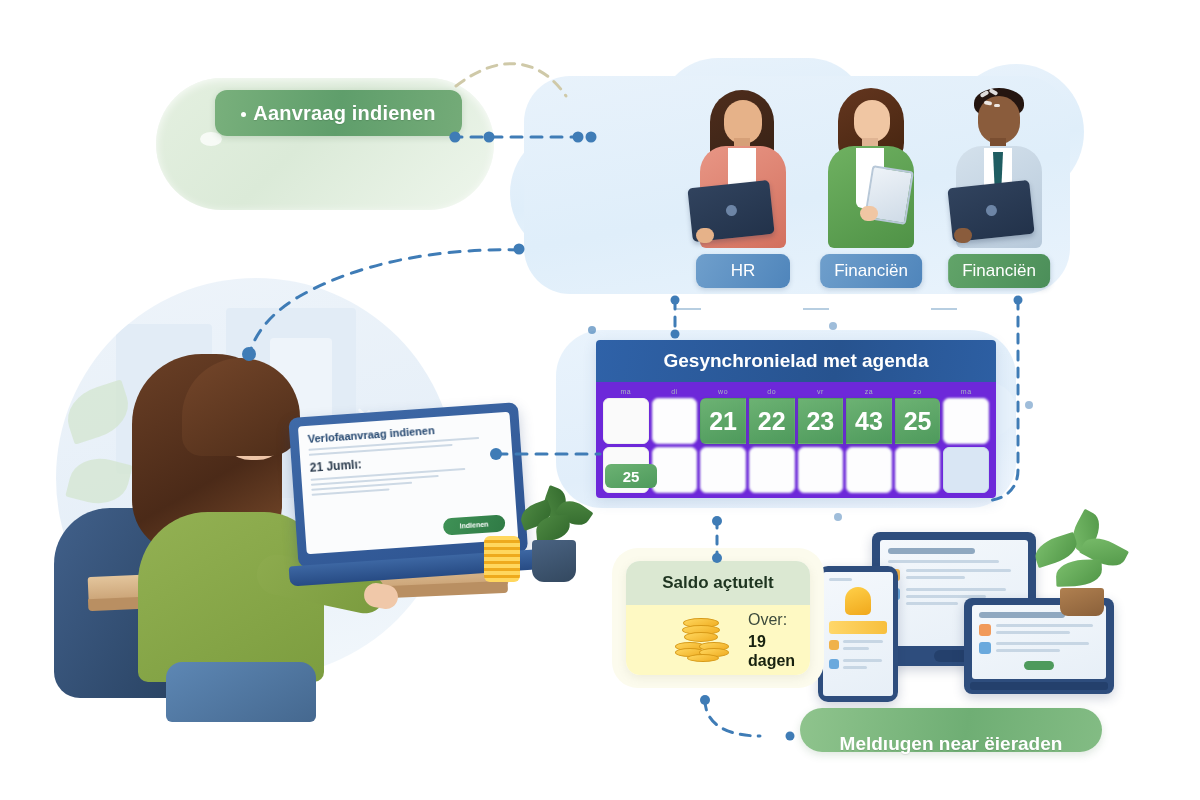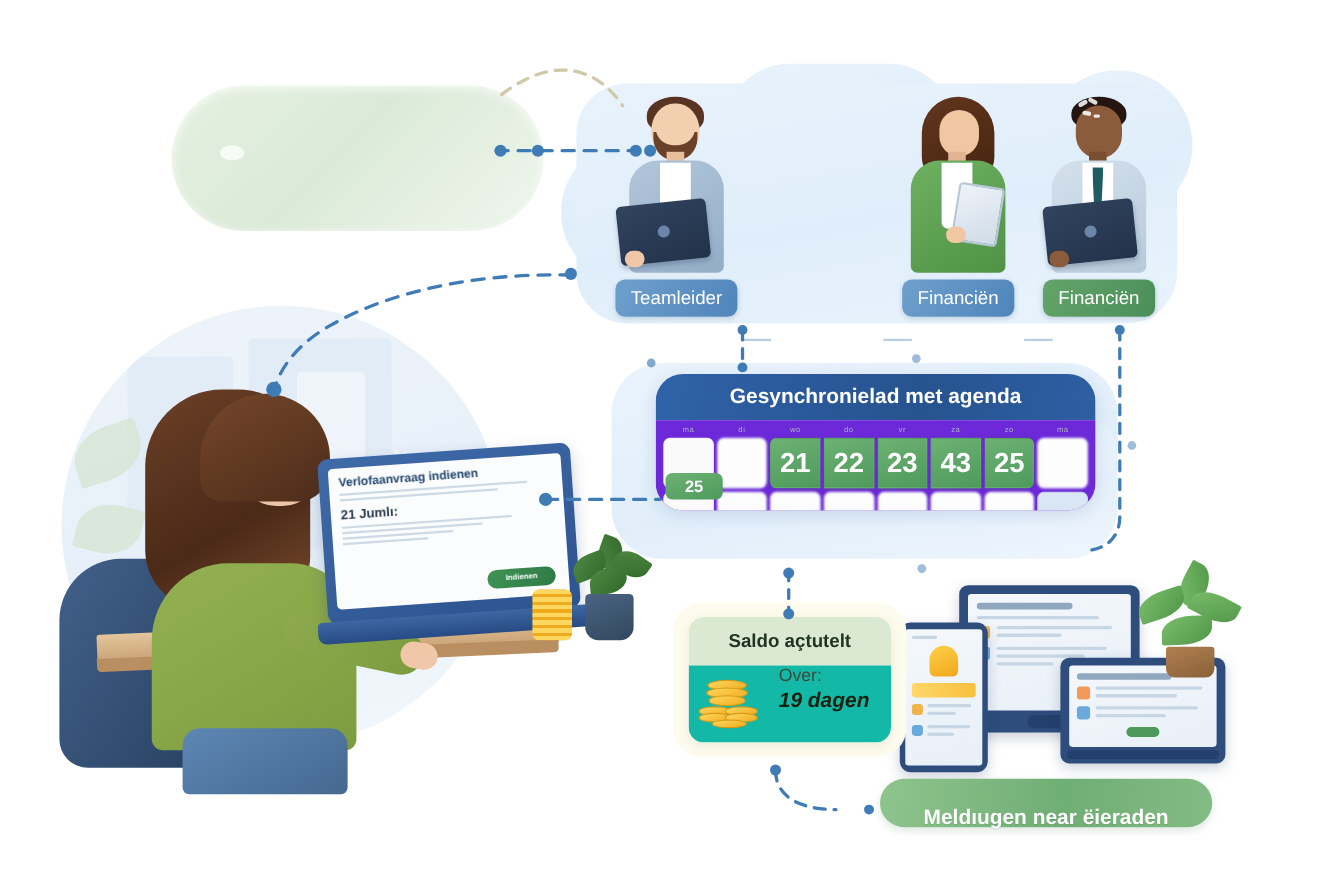--- a/index.html
+++ b/index.html
@@ -265,22 +265,22 @@
     background: linear-gradient(170deg, #e9f3fc 0%, #e1eefa 60%, #eef5fd 100%);
   }
   #calendar-halo-b {
     position: absolute; left: 404px; top: 56px;
     width: 56px; height: 56px; border-radius: 50%;
     background: #e6f1fb;
   }
   #calendar-card {
     position: absolute;
     left: 40px; top: 14px;
-    width: 400px; height: 124px;
-    border-radius: 25px;
+    width: 400px; height: 158px;
+    border-radius: 4px;
     background: #ffffff;
     overflow: hidden;
     box-shadow: 0 4px 14px rgba(60,100,150,.16);
   }
   #calendar-header {
     height: 42px;
     background: linear-gradient(100deg, #2f62a8 0%, #27538f 60%, #2d5fa3 100%);
     display: flex; align-items: center; justify-content: center;
   }
   #calendar-title {
@@ -377,22 +377,23 @@
     background: #dbe8d2;
     display: flex; align-items: center; justify-content: center;
   }
   #balance-title {
     color: #1e3420;
     font-size: 17px;
     font-weight: bold;
   }
   #balance-body {
     height: 70px;
-    display: flex; 
-    background: #14b8a6;
+    display: flex; align-items: center;
+    background: #fef9c3;
+    padding-left: 40px;
   }
   #coins-cell {
     width: 72px; height: 70px;
     display: flex; align-items: center; justify-content: center;
     flex: 0 0 auto;
   }
   .coins {
     position: relative; width: 54px; height: 44px;
   }
   .coin-stack {
@@ -400,21 +401,21 @@
     border-radius: 50%;
     background: linear-gradient(160deg, #ffd75e 0%, #f0ad21 100%);
     border: 1px solid #d79a18;
     box-sizing: border-box;
   }
   #balance-texts {
     padding-left: 10px;
     line-height: 1.2;
   }
   #balance-over-label { font-size: 16px; color: #3c4a3c; }
-  #balance-value { font-size: 19px; font-weight: bold; color: #17210f; margin-top: 3px; font-style: italic; }
+  #balance-value { font-size: 16px; font-weight: bold; color: #17210f; margin-top: 3px; }
 
   
   #devices {
     left: 818px; top: 528px;
     width: 310px; height: 200px;
     z-index: 4;
   }
   .dev {
     position: absolute;
     background: #2e4d7d;
@@ -702,20 +703,24 @@
       <div class="dleaf" style="left:18px;top:26px;width:34px;height:24px;transform:rotate(-5deg);"></div>
     </div>
     <div id="desk-plant-pot"></div>
   </div>
 
   <div id="submit-group" class="abs">
     <div id="submit-blob"></div>
     <div id="submit-blob-hl1"></div>
     <div id="submit-blob-hl2"></div>
 
+    <div id="submit-header">
+      <span id="submit-header-bullet"></span>
+      <span id="submit-header-label">Aanvraag indienen</span>
+    </div>
 
   </div>
 
   <div id="approvals-cloud" class="abs">
     <div id="cloud-lobe-a" class="cloud-bg abs"></div>
     <div id="cloud-lobe-b" class="cloud-bg abs"></div>
     <div id="cloud-lobe-c" class="cloud-bg abs"></div>
     <div id="cloud-main" class="cloud-bg abs"></div>
 
     <div id="cloud-sparkle" class="abs">
@@ -723,39 +728,37 @@
       <div class="spark" style="left:11px;top:0px;width:9px;height:4px;border-radius:3px;transform:rotate(28deg);"></div>
       <div class="spark" style="left:6px;top:11px;width:8px;height:4px;border-radius:3px;transform:rotate(10deg);"></div>
       <div class="spark" style="left:16px;top:14px;width:6px;height:3px;border-radius:3px;"></div>
     </div>
 
 
     <div class="badge-link" style="left:167px;top:272px;width:26px;"></div>
     <div class="badge-link" style="left:295px;top:272px;width:26px;"></div>
     <div class="badge-link" style="left:423px;top:272px;width:26px;"></div>
 
-    <div class="approver" style="left:48px;top:52px;">
+
+    <div class="approver" style="left:176px;top:52px;">
       <div class="appr-figure">
-        <div class="hair" style="left:32px;top:0px;width:52px;height:34px;background:#5a3422;"></div>
-        <div class="head" style="background:#f2cfae;"></div>
-        <div class="hair" style="left:38px;top:32px;width:40px;height:26px;background:#6a4129;border-radius:0 0 22px 22px;"></div>
-        <div class="head" style="left:40px;top:12px;width:36px;height:32px;background:#f2cfae;border-radius:18px;"></div>
-        <div class="neck" style="background:#e6bf9c;"></div>
-        <div class="torso" style="background:linear-gradient(150deg,#b2c6da 0%,#93adc7 100%);"></div>
+        <div class="hair" style="left:26px;top:2px;width:64px;height:92px;background:linear-gradient(150deg,#4f2d1c 0%,#332014 100%);border-radius:34px 34px 22px 22px;"></div>
+        <div class="head" style="left:40px;top:12px;width:38px;height:44px;background:#e6b289;border-radius:19px 19px 19px 19px;"></div>
+        <div class="neck" style="background:#d6a078;"></div>
+        <div class="torso" style="background:linear-gradient(150deg,#e89685 0%,#d3705e 100%);"></div>
         <div class="shirt"></div>
         <div class="laptop">
             <div class="dot"></div>
           </div>
-        <div class="hand" style="left:12px;top:140px;background:#f0c8a9;"></div>
+        <div class="hand" style="left:12px;top:140px;background:#e6b289;"></div>
       </div>
       <div class="role-badge role-blue">
-        <span>Teamleider</span>
-      </div>
-    </div>
-
+        <span>HR</span>
+      </div>
+    </div>
 
     <div class="approver" style="left:304px;top:52px;">
       <div class="appr-figure">
         <div class="hair" style="left:26px;top:0px;width:66px;height:80px;background:linear-gradient(150deg,#64361f 0%,#44240f 100%);border-radius:34px 34px 26px 26px;"></div>
         <div class="head" style="left:42px;top:12px;width:36px;height:42px;background:#f0c6a3;border-radius:18px;"></div>
         <div class="neck" style="background:#e0b493;"></div>
         <div class="torso" style="background:linear-gradient(150deg,#6fb161 0%,#4f9246 100%);"></div>
         <div class="shirt"></div>
         <div class="tablet"></div>
         <div class="hand" style="left:48px;top:118px;background:#f0c6a3;"></div>

